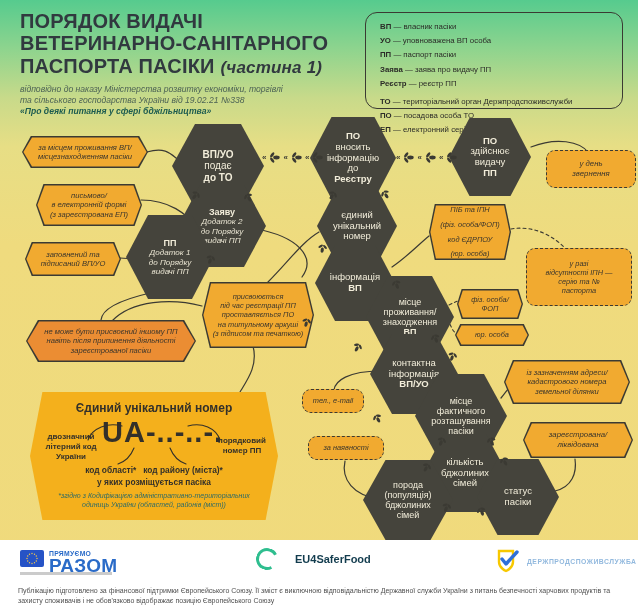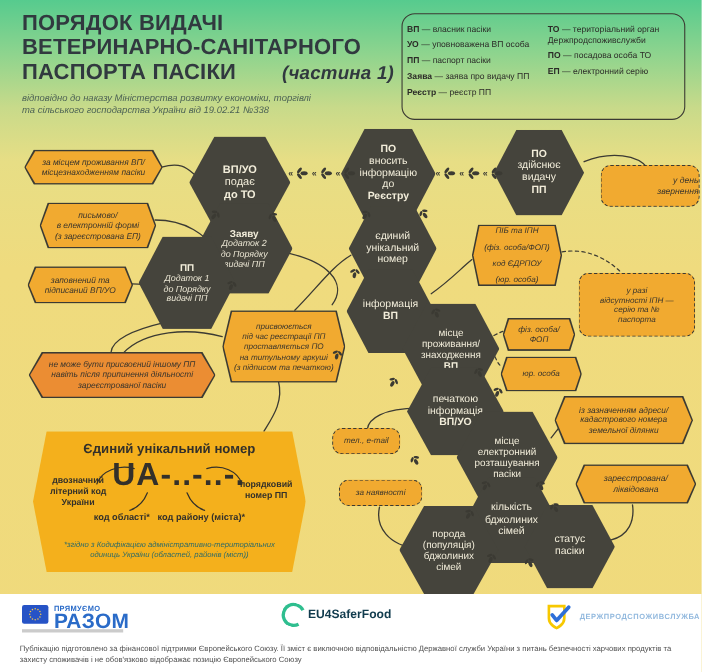--- a/index.html
+++ b/index.html
@@ -1,25 +1,25 @@
 <!DOCTYPE html>
 <html><head>
 <meta charset="utf-8">
 <style>
   html,body{margin:0;padding:0;}
   body{font-family:"Liberation Sans",sans-serif;}
   #stage{position:relative;width:638px;height:611px;overflow:hidden;
     background:linear-gradient(180deg,#56cb8e 0%,#8ed48e 8%,#c8da8a 16%,#e7de85 24%,#efdb7e 40%,#f0da7c 100%);}
   
   .title{position:absolute;left:20px;top:10px;color:#31393f;font-weight:800;font-size:20px;line-height:1.12;letter-spacing:.2px;}
-  .title .part{font-weight:600;font-style:italic;font-size:17px;margin-left:36px;}
+  .title .part{font-weight:600;font-style:italic;font-size:17px;}
   .subtitle{position:absolute;left:20px;top:84px;font-style:italic;color:#4d6355;font-size:8.6px;line-height:1.3;}
   .subquote{font-weight:bold;color:#1d5c50;}
   .legend-box{position:absolute;left:365px;top:12px;width:258px;height:97px;border:1.6px solid #3b3a33;border-radius:12px;
-    display:flex;gap:8px;padding:9px 4px;box-sizing:border-box;}
+    display:flex;gap:8px;padding:9px 14px;box-sizing:border-box;flex-direction:column;}
   .legend-col{flex:1;display:flex;flex-direction:column;gap:4.5px;}
   .legend-item{font-size:7.8px;color:#2c2c28;line-height:1.25;}
   .legend-item b{font-weight:800;}
   
   .hex{position:absolute;clip-path:polygon(25% 0,75% 0,100% 50%,75% 100%,25% 100%,0 50%);
     background:#45443c;display:flex;flex-direction:column;justify-content:center;align-items:center;
     text-align:center;color:#f2edda;line-height:1.13;}
   .hex .hl{display:block;}
   .hex .b{font-weight:bold;}
   .hex .i{font-style:italic;font-size:.9em;opacity:.95;}
@@ -44,21 +44,21 @@
   .bee svg{width:100%;height:100%;display:block;}
   .bee-trail{position:absolute;display:flex;align-items:center;gap:2px;color:#3b3a33;font-weight:bold;font-size:8px;}
   .bee-trail .bee{position:static;width:13px;height:13px;transform:rotate(-90deg);}
   
   .footer{position:absolute;left:0;top:540px;width:638px;height:71px;background:#ffffff;}
   .eu-logo{position:absolute;left:20px;top:10px;display:flex;gap:5px;align-items:flex-start;}
   .eu-flag{width:24px;height:17px;background:#2653c6;border-radius:2px;position:relative;}
   .eu-text1{font-size:6.8px;font-weight:800;color:#2a6bc8;letter-spacing:.3px;}
   .eu-text2{font-size:19px;font-weight:800;color:#2a6bc8;line-height:.95;letter-spacing:.3px;}
   .eu-tagline{position:absolute;left:20px;top:32px;width:92px;height:2.5px;background:#b9b9b9;opacity:.75;}
-  .eu4{position:absolute;left:256px;top:8px;display:flex;align-items:center;gap:2px;}
+  .eu4{position:absolute;left:256px;top:8px;display:flex;align-items:center;gap:17px;}
   .eu4-ring{width:16px;height:16px;border:3.6px solid #2fbe8f;border-right-color:transparent;border-radius:50%;transform:rotate(18deg);}
   .eu4-text{font-size:11px;font-weight:800;color:#123c4e;}
   .dpss{position:absolute;left:497px;top:8px;display:flex;align-items:center;gap:6px;}
   .dpss-text{font-size:6.8px;font-weight:bold;color:#92b9de;letter-spacing:.5px;}
   .disclaimer{position:absolute;left:18px;top:46px;width:604px;font-size:7px;color:#4f4f4f;line-height:1.4;}
   svg.lines{position:absolute;left:0;top:0;pointer-events:none;}
 </style>
 </head>
 <body>
 
@@ -92,20 +92,21 @@
     <div>ПОРЯДОК ВИДАЧІ</div>
     <div>ВЕТЕРИНАРНО-САНІТАРНОГО</div>
     <div>
       <span>ПАСПОРТА ПАСІКИ</span>
       <span class="part">(частина 1)</span>
     </div>
   </div>
   <div class="subtitle">
     <div>відповідно до наказу Міністерства розвитку економіки, торгівлі</div>
     <div>та сільського господарства України від 19.02.21 №338</div>
+    <div class="subquote">«Про деякі питання у сфері бджільництва»</div>
   </div>
 
   <div class="legend-box">
     <div class="legend-col">
         <div class="legend-item"><b>ВП</b><span> — власник пасіки</span></div>
         <div class="legend-item"><b>УО</b><span> — уповноважена ВП особа</span></div>
         <div class="legend-item"><b>ПП</b><span> — паспорт пасіки</span></div>
         <div class="legend-item"><b>Заява</b><span> — заява про видачу ПП</span></div>
         <div class="legend-item"><b>Реєстр</b><span> — реєстр ПП</span></div>
       </div>
@@ -156,27 +157,27 @@
         <span class="hl">інформація</span>
         <span class="hl b">ВП</span>
       </div>
       <div class="hex" style="left: 366px; top: 276px; width: 88px; height: 82px; font-size: 9px;">
         <span class="hl">місце</span>
         <span class="hl">проживання/</span>
         <span class="hl">знаходження</span>
         <span class="hl b">ВП</span>
       </div>
       <div class="hex" style="left: 370px; top: 334px; width: 88px; height: 80px; font-size: 9.5px;">
-        <span class="hl">печаткою</span>
+        <span class="hl">контактна</span>
         <span class="hl">інформація</span>
         <span class="hl b">ВП/УО</span>
       </div>
       <div class="hex" style="left: 415px; top: 374px; width: 92px; height: 84px; font-size: 9px;">
         <span class="hl">місце</span>
-        <span class="hl">електронний</span>
+        <span class="hl">фактичного</span>
         <span class="hl">розташування</span>
         <span class="hl">пасіки</span>
       </div>
       <div class="hex" style="left: 423px; top: 434px; width: 84px; height: 78px; font-size: 9.5px;">
         <span class="hl">кількість</span>
         <span class="hl">бджолиних</span>
         <span class="hl">сімей</span>
       </div>
       <div class="hex" style="left: 363px; top: 460px; width: 90px; height: 80px; font-size: 9px;">
         <span class="hl">порода</span>
@@ -236,21 +237,21 @@
         <span class="cl">відсутності ІПН —</span>
         <span class="cl">серію та №</span>
         <span class="cl">паспорта</span>
       </div>
       <div class="co" style="left: 457px; top: 289px; width: 66px; height: 30px;">
         <div class="co-in" style="font-size: 7.4px;">
           <span class="cl">фіз. особа/</span>
           <span class="cl">ФОП</span>
         </div>
       </div>
-      <div class="co" style="left: 455px; top: 324px; width: 74px; height: 32px;">
+      <div class="co" style="left: 455px; top: 324px; width: 74px; height: 22px;">
         <div class="co-in" style="font-size: 7.4px;">
           <span class="cl">юр. особа</span>
         </div>
       </div>
       <div class="co-dashed" style="left: 302px; top: 389px; width: 62px; height: 24px; font-size: 7.4px;">
         <span class="cl">тел., e-mail</span>
       </div>
       <div class="co" style="left: 504px; top: 360px; width: 126px; height: 44px;">
         <div class="co-in" style="font-size: 7.6px;">
           <span class="cl">із зазначенням адреси/</span>
@@ -260,21 +261,21 @@
       </div>
       <div class="co-dashed" style="left: 308px; top: 436px; width: 76px; height: 24px; font-size: 7.4px;">
         <span class="cl">за наявності</span>
       </div>
       <div class="co" style="left: 523px; top: 422px; width: 110px; height: 36px;">
         <div class="co-in" style="font-size: 7.8px;">
           <span class="cl">зареєстрована/</span>
           <span class="cl">ліквідована</span>
         </div>
       </div>
-      <div class="co-dashed" style="left: 546px; top: 150px; width: 90px; height: 38px; font-size: 7.8px; align-items: flex-end;">
+      <div class="co-dashed" style="left: 546px; top: 150px; width: 90px; height: 38px; font-size: 7.8px;">
         <span class="cl">у день</span>
         <span class="cl">звернення</span>
       </div>
       <div class="bee" style="left: 190px; top: 190px; transform: rotate(40deg);">
         <svg viewBox="0 0 20 20">
           <g fill="#3b3a33">
   <ellipse cx="6" cy="6.5" rx="4.6" ry="2.1" transform="rotate(-38 6 6.5)"></ellipse>
   <ellipse cx="14" cy="6.5" rx="4.6" ry="2.1" transform="rotate(38 14 6.5)"></ellipse>
   <ellipse cx="10" cy="13" rx="2.9" ry="5"></ellipse>
           </g>
@@ -516,20 +517,21 @@
       <span class="cl">України</span>
     </div>
     <div class="ub-side" style="left:183px;top:44px;width:58px;">
       <span class="cl">порядковий</span>
       <span class="cl">номер ПП</span>
     </div>
     <div class="ub-mid" style="top:73px;">
       <span>код області*</span>&nbsp;&nbsp;
       <span>код району (міста)*</span>
     </div>
+    <div class="ub-mid" style="top:85px;">у яких розміщується пасіка</div>
     <div class="ub-foot">
       <span class="cl">*згідно з Кодифікацією адміністративно-територіальних</span>
       <span class="cl">одиниць України (областей, районів (міст))</span>
     </div>
   </div>
 
   <div class="footer">
     <div class="eu-logo">
       <div class="eu-flag">
         <svg width="24" height="17" viewBox="0 0 24 17">

